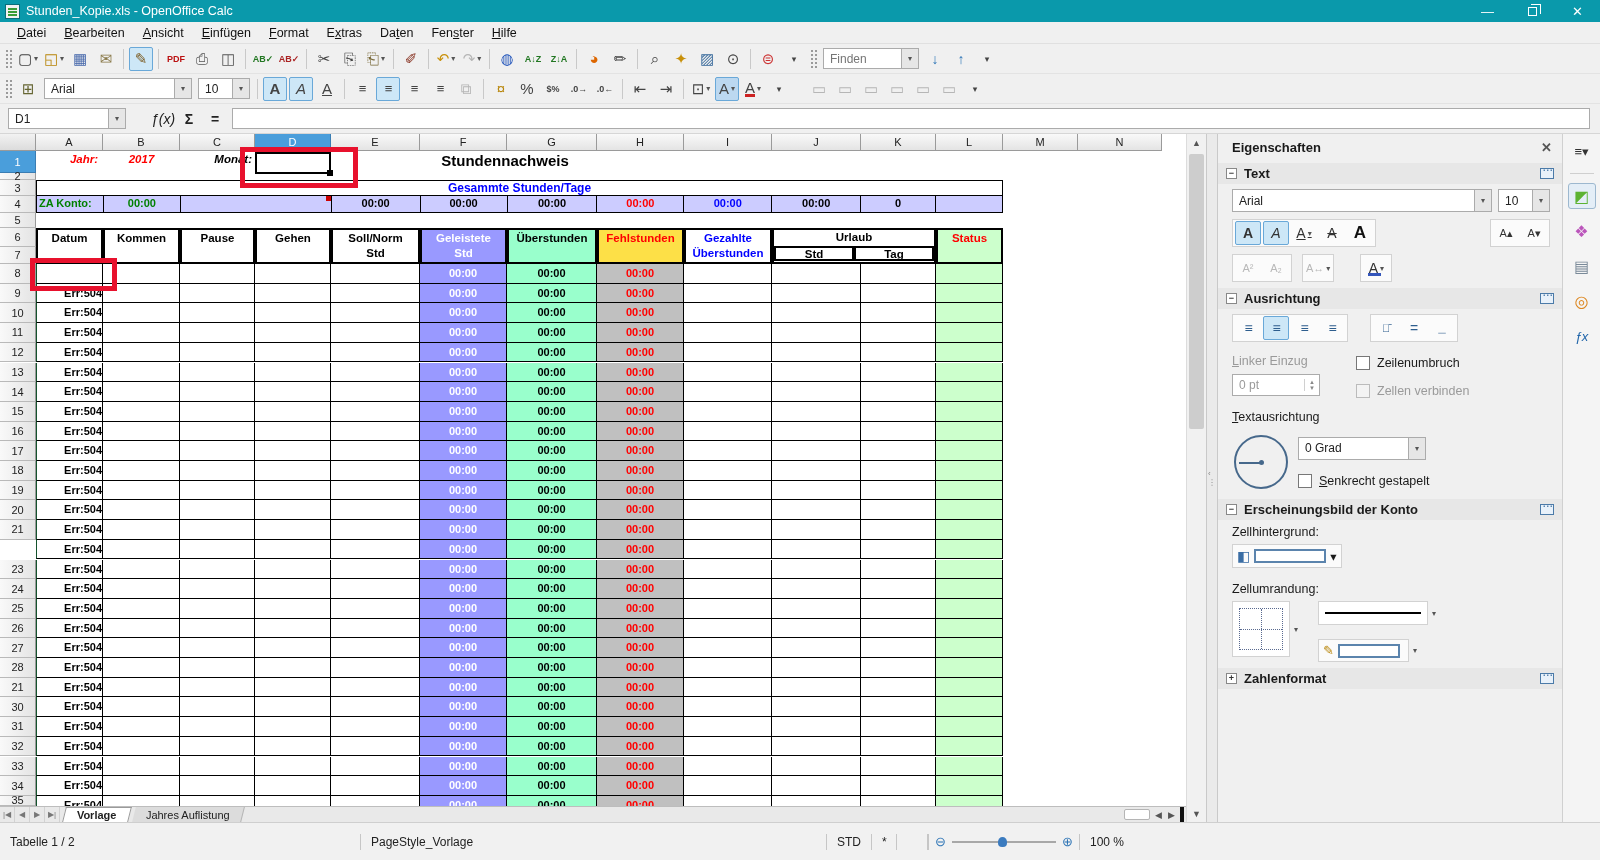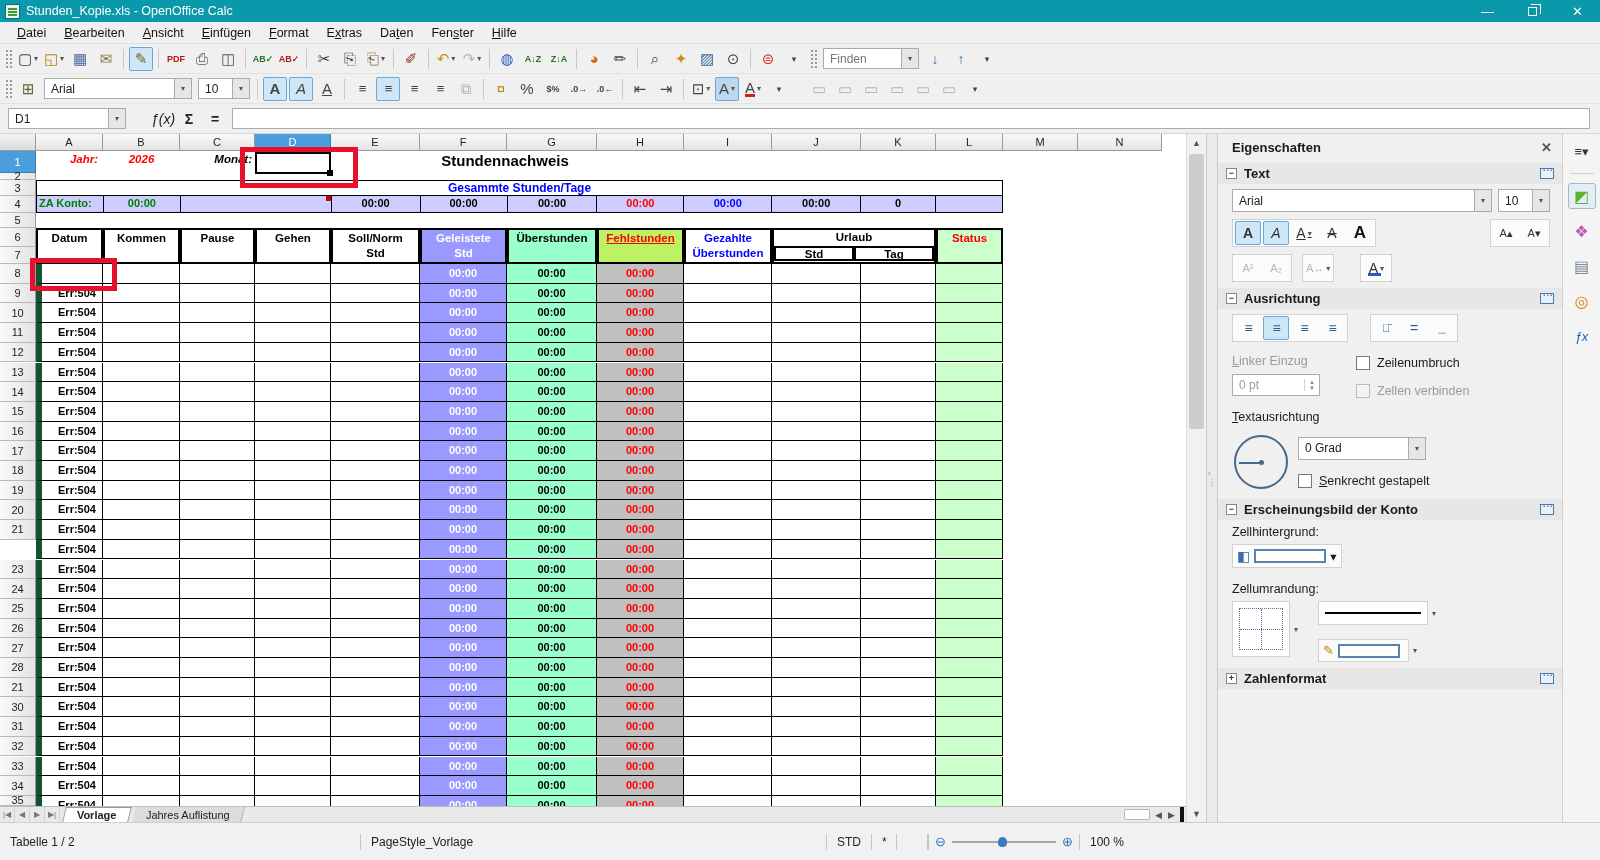--- a/index.html
+++ b/index.html
@@ -70,29 +70,29 @@
   .sumtitle { height:15px; border-bottom:1px solid #000; text-align:center; font-weight:bold; font-size:12px; color:#0000ff; line-height:15px; }
   .sumrow { display:flex; height:16px; background:#ccccff; }
   .sumrow .sc { border-left:1px solid #000; height:100%; font-weight:bold; font-size:11px; text-align:center; line-height:15px; position:relative; }
   .sumrow .sc:first-child { border-left:none; text-align:left; padding-left:2px; }
   .cmark { position:absolute; top:0; right:0; width:5px; height:5px; background:#cc0000; }
 
   .hband { position:absolute; left:36px; top:94px; height:36px; display:flex; z-index:1; }
   .hbox { border:2px solid #000; background:#fff; font-weight:bold; font-size:11.5px; text-align:center; line-height:15px; padding-top:1px; }
   .hbox.purple { background:#9999ff; color:#fff; }
   .hbox.green { background:#99ffcc; color:#000; }
-  .hbox.gray { background:#bef264; color:#ff0000;text-decoration:underline; }
+  .hbox.gray { background:#fde047; color:#ff0000; }
   .hbox.blue { color:#0000ff; }
   .hbox.lgreen { background:#ccffcc; color:#ff0000; }
   .urlaub-split { display:flex; height:16px; }
   .urlaub-split div { flex:1; border:2px solid #000; margin-top:1px; line-height:12px; }
 
   .drow { position:absolute; left:36px; display:flex; z-index:1; }
   .dc { border-right:1px solid #000; border-bottom:1px solid #000; font-weight:bold; font-size:11px; text-align:center; overflow:hidden; }
-  .dc.first { border-left:6px solid #14532d; text-align:center; padding-left:10px; }
+  .dc.first { border-left:1px solid #14532d; text-align:right; padding-left:10px; }
   .dc.purple { background:#9999ff; color:#fff; }
   .dc.green { background:#99ffcc; color:#000; }
   .dc.gray { background:#c0c0c0; color:#ff0000; }
   .dc.lgreen { background:#ccffcc; }
 
   .red-rect { position:absolute; border:5px solid #e8112d; z-index:6; }
 
   
   .vscroll { position:absolute; right:0; top:0; width:20px; height:688px; background:#f1f1f1; border-left:1px solid #dcdcdc; z-index:4; }
   .vs-btn { height:17px; display:flex; align-items:center; justify-content:center; font-size:9px; color:#555; background:#f1f1f1; }
@@ -854,21 +854,21 @@
             <div class="dc green" style="width: 90px; height: 19.7px; line-height: 18.7px;">00:00</div>
             <div class="dc gray" style="width: 87px; height: 19.7px; line-height: 18.7px;">00:00</div>
             <div class="dc" style="width: 88px; height: 19.7px; line-height: 18.7px;"></div>
             <div class="dc" style="width: 89px; height: 19.7px; line-height: 18.7px;"></div>
             <div class="dc" style="width: 75px; height: 19.7px; line-height: 18.7px;"></div>
             <div class="dc lgreen" style="width: 67px; height: 19.7px; line-height: 18.7px;"></div>
           </div>
         </div>
 
       <div class="scell" style="left:36px;top:19px;width:62px;text-align:right;color:#ff0000;font-style:italic">Jahr:</div>
-      <div class="scell" style="left:103px;top:19px;width:77px;text-align:center;color:#ff0000;font-style:italic">2026</div>
+      <div class="scell" style="left:103px;top:19px;width:77px;text-align:center;color:#ff0000;font-style:italic">2017</div>
       <div class="scell" style="left:180px;top:19px;width:72px;text-align:right;font-style:italic">Monat:</div>
       <div class="sel-cell" style="left:255px;top:18px;width:76px;height:22px">
         <span class="fill-handle"></span>
       </div>
       <div class="scell sheet-title" style="left:505px;top:18px">Stundennachweis</div>
 
       <div class="sumbox">
         <div class="sumtitle">Gesammte Stunden/Tage</div>
         <div class="sumrow">
           <div class="sc" style="width:66px;color:#008000">ZA Konto:</div>

